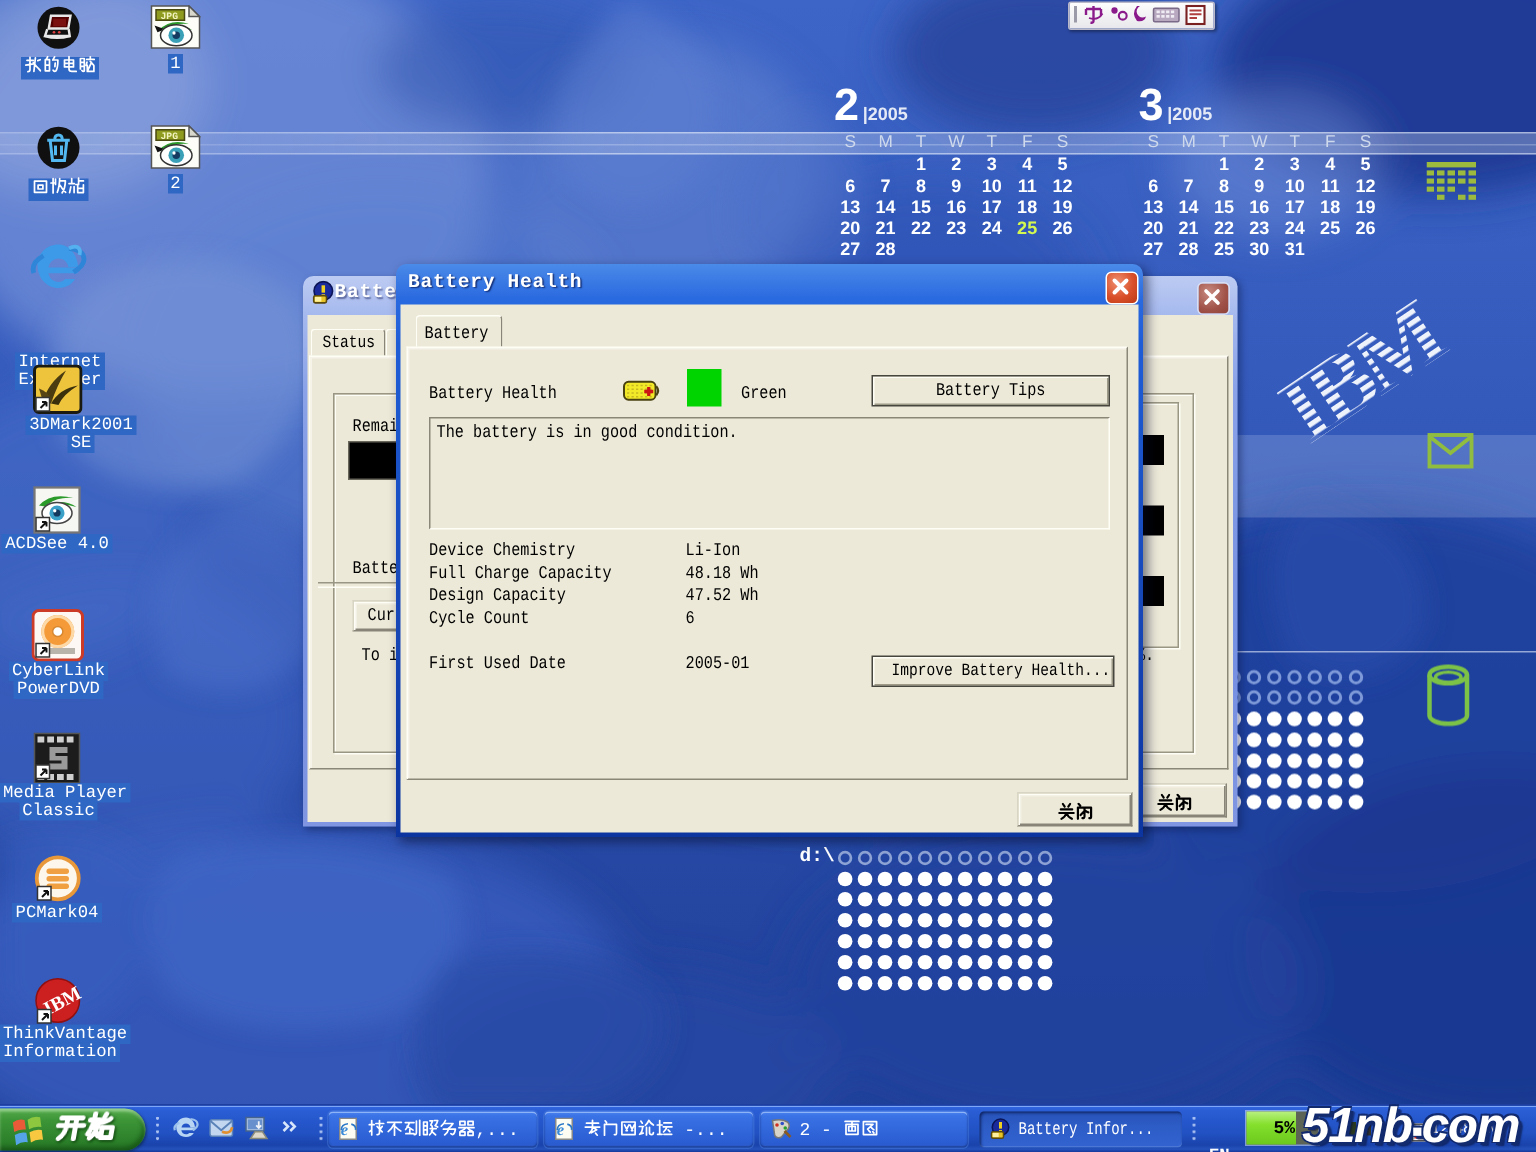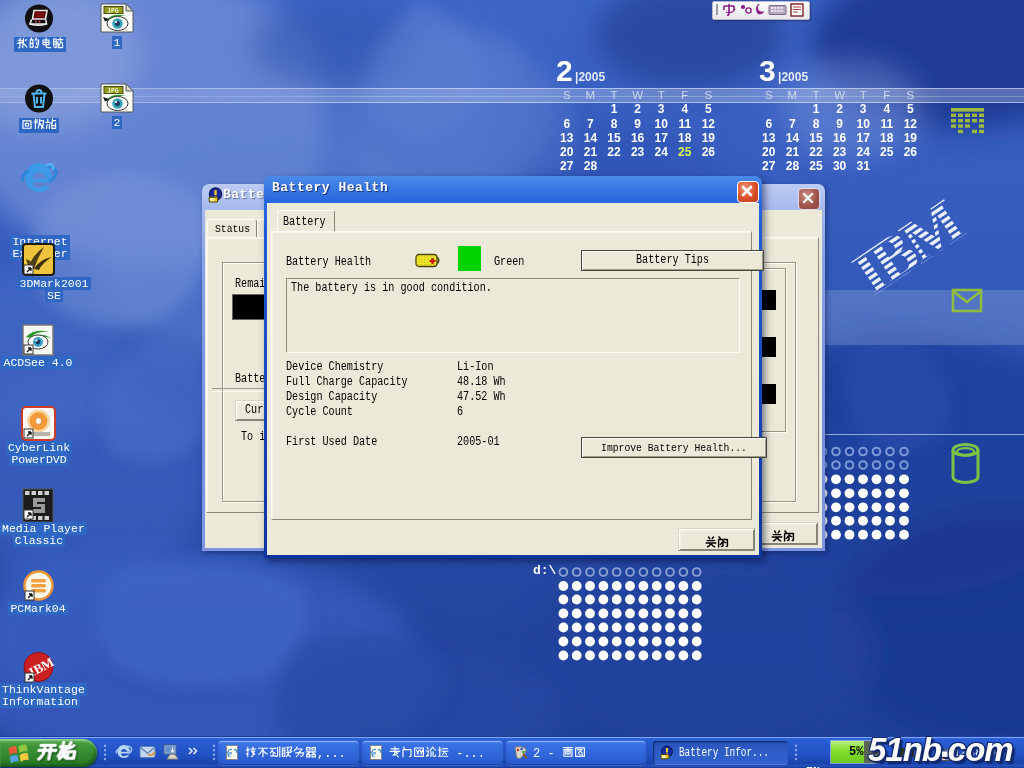--- a/index.html
+++ b/index.html
@@ -15,21 +15,21 @@
 .calgrid .hl{color:#d4f850;font-weight:bold;}
 
 .ilbl{position:absolute;text-align:center;font-family:"Liberation Mono",monospace;font-size:11.5px;line-height:12.4px;color:#fff;white-space:nowrap;}
 .ilbl span{background:#2f67c4;padding:0 2px;}
 .zc{width:12px;height:12px;stroke:currentColor;fill:none;stroke-width:1.15;stroke-linecap:round;stroke-linejoin:round;vertical-align:-1.5px;}
 .zc.b{stroke-width:1.45;}
 
 .dlg{position:absolute;}
 .face{background:#ece9d8;}
 .btn3d{position:absolute;background:#ece9d8;box-shadow:inset 1px 1px 0 #fffef6,inset -1px -1px 0 #888578,inset 2px 2px 0 #f4f2e6;border:1px solid #888578;border-top-color:#d8d5c4;border-left-color:#d8d5c4;}
-.btnblk{position:absolute;background:#ece9d8;border:1px solid #47463e;box-shadow:inset 1px 1px 0 #fffef6,inset -1px -1px 0 #9e9a88;text-align:center;padding-left:24px;}
+.btnblk{position:absolute;background:#ece9d8;border:1px solid #47463e;box-shadow:inset 1px 1px 0 #fffef6,inset -1px -1px 0 #9e9a88;text-align:center;}
 .sunken{position:absolute;border:1px solid;border-color:#8a8778 #fffef6 #fffef6 #8a8778;background:#ece9d8;}
 .dtxt{position:absolute;font-family:"Liberation Mono",monospace;font-size:12px;color:#000;white-space:pre;transform:scaleX(.845);transform-origin:0 50%;}
 .dtxt.ctr{transform-origin:50% 50%;}
 
 #taskbar{position:absolute;left:0;top:736px;width:1024px;height:32px;border-top:1px solid #1e3f9f;box-sizing:border-box;box-shadow:inset 0 1px 0 rgba(140,180,250,.85);
 background:linear-gradient(180deg,#3a70e8 0%,#2e63dd 4%,#2a5dd4 12%,#2556cb 35%,#2151c2 60%,#1a43ab 85%,#2453bb 94%,#16389b 100%);}
 .tbtn{position:absolute;top:4px;height:24px;border-radius:3px;background:linear-gradient(180deg,#4c83f0 0%,#3a73e6 12%,#3066da 55%,#2a5cd0 90%,#3568d8 100%);box-shadow:inset 0 1px 0 rgba(190,215,255,.6),inset 0 -1px 1px rgba(10,30,90,.5),0 0 0 1px rgba(90,140,230,.35);color:#fff;}
 .tbtn .tic{position:absolute;left:6px;top:4px;}
 .ttxt{position:absolute;left:26px;top:5px;font-family:"Liberation Mono",monospace;font-size:12px;color:#fff;white-space:pre;}
 .sep{position:absolute;top:7px;width:2px;height:18px;background-image:radial-gradient(circle at 1px 1.5px,rgba(215,230,255,.75) .8px,transparent 1.2px);background-size:2px 4.5px;}

